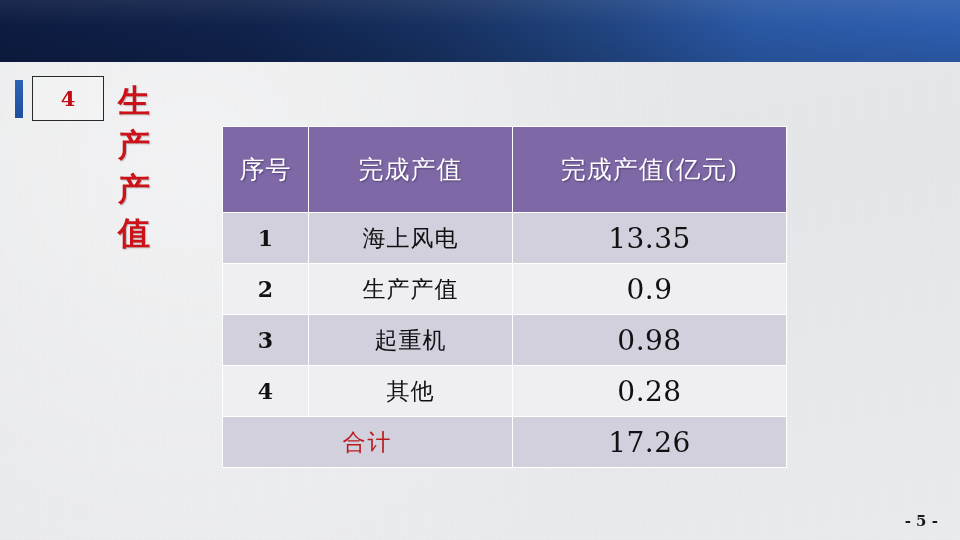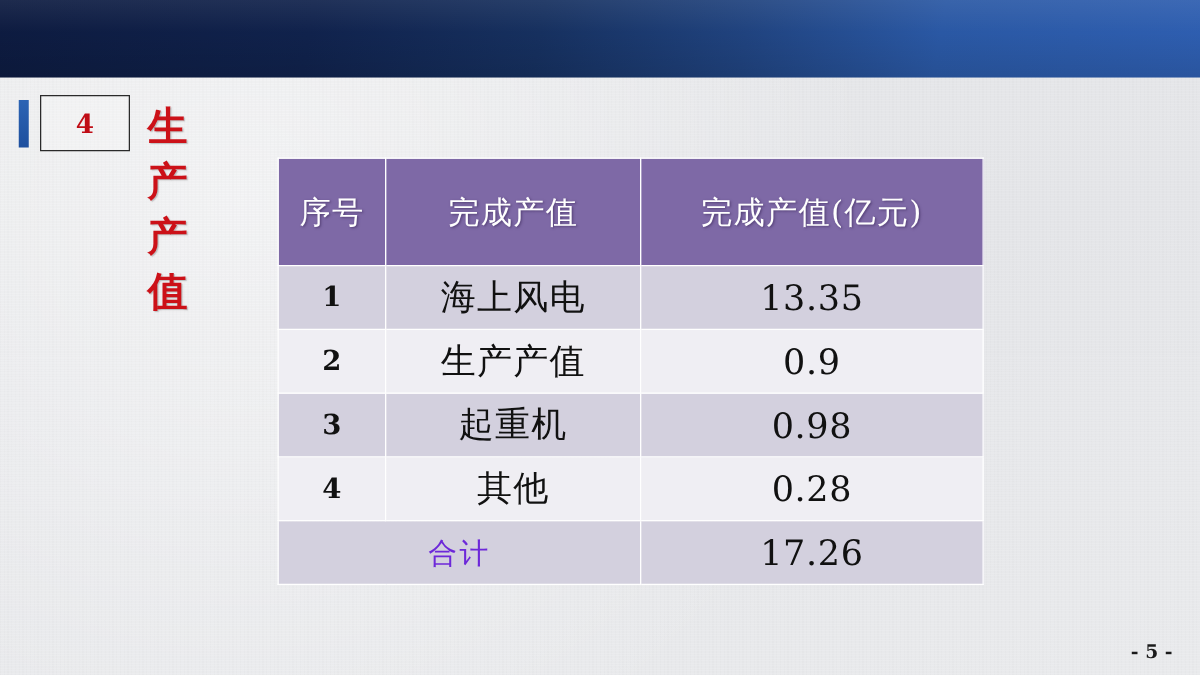--- a/index.html
+++ b/index.html
@@ -191,34 +191,34 @@
   tbody tr.total td { background: #d3d0de; }
 
   td.idx {
     font-family: "DejaVu Serif", "Liberation Serif", serif;
     font-size: 22px;
     font-weight: 700;
     color: #111111;
   }
   td.label {
     font-family: "DejaVu Serif", "Liberation Serif", serif;
-    font-size: 28px;
+    font-size: 23px;
     color: #111111;
     letter-spacing: 1px;
   }
   td.value {
     font-family: "DejaVu Serif", "Liberation Serif", serif;
     font-size: 28px;
     color: #111111;
     letter-spacing: 0.5px;
   }
   td.total-label {
     font-family: "DejaVu Serif", "Liberation Serif", serif;
     font-size: 23px;
-    color: #6d28d9;
+    color: #b91c1c;
     letter-spacing: 2px;
   }
 
   
   .page-number {
     position: absolute;
     right: 22px;
     bottom: 10px;
     font-family: "DejaVu Serif", "Liberation Serif", serif;
     font-size: 15px;

